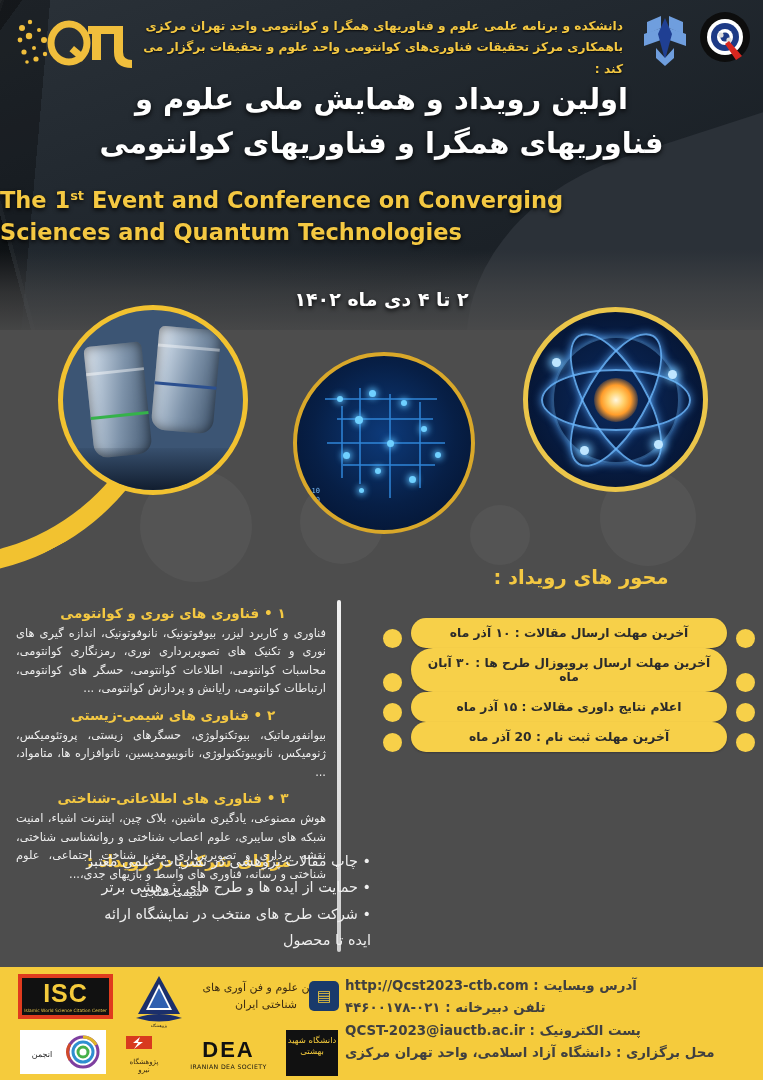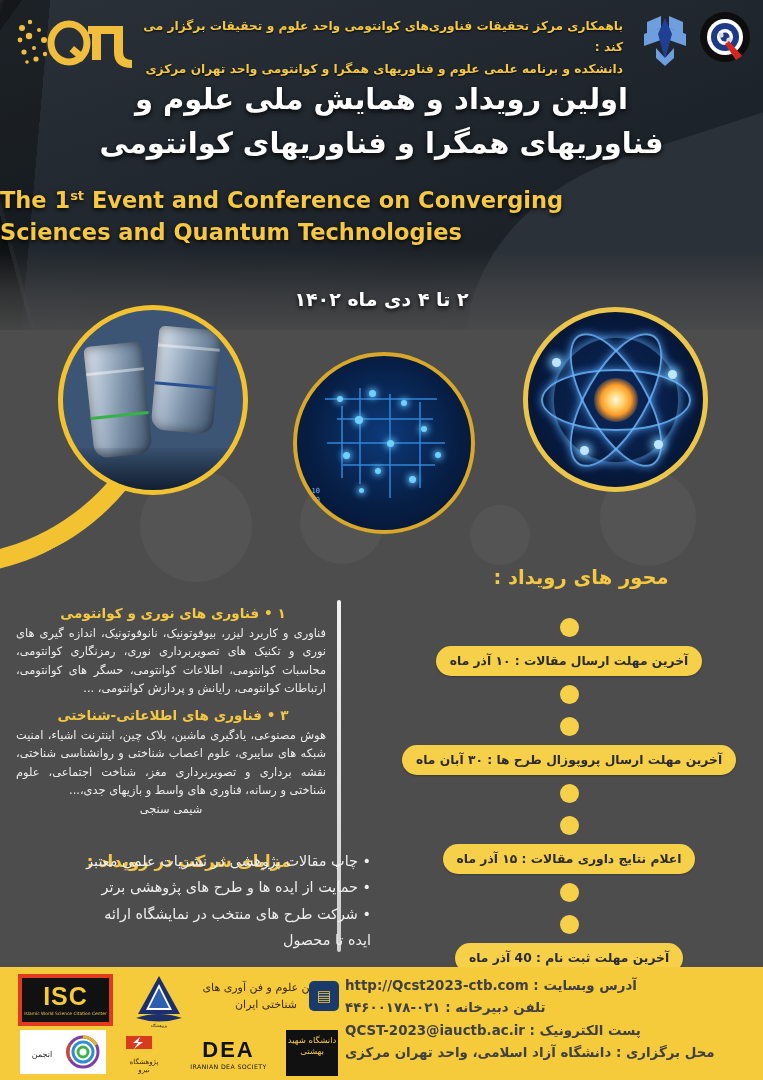--- a/index.html
+++ b/index.html
@@ -132,21 +132,21 @@
             padding:0 12px 0 8px; }
   .topic-b.center{ text-align:center; }
 
   .divider{
     position:absolute; left:337px; top:600px; width:4px; height:352px;
     background:linear-gradient(180deg,#f2f2f2,#cfcfcf); border-radius:2px; z-index:12;
   }
 
   
   .pills{ position:absolute; right:8px; top:618px; width:372px; z-index:12; }
-  .pill-row{ display:flex; align-items:center; gap:9px; margin-bottom:13px; direction:rtl;flex-direction:column; }
+  .pill-row{ display:flex; align-items:flex-end; gap:9px; direction:rtl; }
   .pill{
     flex:1; background:#F7D049; color:#2b2b2b; border-radius:22px;
     padding:8px 14px; font-size:12.3px; font-weight:bold; text-align:center;
     direction:rtl; box-shadow:0 1px 2px rgba(0,0,0,.25);
   }
   .pdot{ width:19px; height:19px; border-radius:50%; background:#F7D049; flex:0 0 19px; }
 
   
   .benefits{
     position:absolute; right:392px; top:850px; width:356px; z-index:12;
@@ -167,21 +167,21 @@
   }
   .contact .val{ direction:ltr; unicode-bidi:embed; }
   .site-icon{
     position:absolute; right:424px; top:14px; width:30px; height:30px;
     background:#1a3a6b; border-radius:5px; z-index:21;
   }
   .site-icon span{ display:block; color:#F5CB3C; font-size:15px; text-align:center; line-height:30px;}
 
   .logos{ position:absolute; left:6px; top:5px; width:330px; height:104px; }
   .lg{ position:absolute; }
-  .isc{ left:12px; top:2px; width:95px; height:52px; background:#111;
+  .isc{ left:12px; top:2px; width:95px; height:45px; background:#111;
         border:4px solid #E03B1E; display:flex; flex-direction:column;
         align-items:center; justify-content:center; }
   .isc b{ color:#F5CB3C; font-size:25px; letter-spacing:1px; line-height:1; font-family:"Liberation Sans",sans-serif;}
   .isc i{ color:#E9C54A; font-size:4.4px; font-style:normal; margin-top:2px;}
   .tri{ left:122px; top:2px; width:62px; height:56px; }
   .cogn{ left:190px; top:8px; width:140px; height:44px; color:#3a2a12;
          font-size:11px; direction:rtl; text-align:center; line-height:1.5;
          font-family:"DejaVu Serif",serif; }
   .circ-logo{ left:14px; top:58px; width:86px; height:44px; background:#fff;
          display:flex; align-items:center; justify-content:center; gap:5px;}
@@ -255,22 +255,22 @@
         <path d="M42 14 L28 8 L28 20 L42 26z" fill="#6f9ede"></path>
         <path d="M3 26 L20 20 L20 32 L3 38z" fill="#6f9ede"></path>
         <path d="M45 26 L28 20 L28 32 L45 38z" fill="#6f9ede"></path>
         <path d="M24 10 L31 26 L24 52 L17 26z" fill="#1f3f93"></path>
         <path d="M15 40 L24 50 L33 40 L33 50 L24 58 L15 50z" fill="#6f9ede"></path>
       </svg>
     </div>
   </div>
 
   <div class="host-lines">
+    <div>دانشکده و برنامه علمی علوم و فناوریهای همگرا و کوانتومی واحد تهران مرکزی</div>
     <div>باهمکاری مرکز تحقیقات فناوری‌های کوانتومی واحد علوم و تحقیقات برگزار می کند :</div>
-    <div>دانشکده و برنامه علمی علوم و فناوریهای همگرا و کوانتومی واحد تهران مرکزی</div>
   </div>
 
   <div class="title-fa">
     <div>اولین رویداد و همایش ملی علوم و</div>
     <div>فناوریهای همگرا و فناوریهای کوانتومی</div>
   </div>
 
   <div class="title-en">
     <div>
       <span>The 1</span><sup>st</sup>
@@ -337,20 +337,28 @@
     <div>
       <div class="topic-h">
         <span>۱</span>
         <span>•</span>
         <span>فناوری های نوری و کوانتومی</span>
       </div>
       <div class="topic-b">فناوری و کاربرد لیزر، بیوفوتونیک، نانوفوتونیک، اندازه گیری های نوری و تکنیک های تصویربرداری نوری، رمزنگاری کوانتومی، محاسبات کوانتومی، اطلاعات کوانتومی، حسگر های کوانتومی، ارتباطات کوانتومی، رایانش و پردازش کوانتومی، ...</div>
     </div>
     <div>
       <div class="topic-h">
+        <span>۲</span>
+        <span>•</span>
+        <span>فناوری های شیمی-زیستی</span>
+      </div>
+      <div class="topic-b">بیوانفورماتیک، بیوتکنولوژی، حسگرهای زیستی، پروتئومیکس، ژنومیکس، نانوبیوتکنولوژی، نانوبیومدیسین، نانوافزاره ها، متامواد، ...</div>
+    </div>
+    <div>
+      <div class="topic-h">
         <span>۳</span>
         <span>•</span>
         <span>فناوری های اطلاعاتی-شناختی</span>
       </div>
       <div class="topic-b">هوش مصنوعی، یادگیری ماشین، بلاک چین، اینترنت اشیاء، امنیت شبکه های سایبری، علوم اعصاب شناختی و روانشناسی شناختی، نقشه برداری و تصویربرداری مغز، شناخت اجتماعی، علوم شناختی و رسانه، فناوری های واسط و بازیهای جدی،...</div>
     </div>
     <div>
       <div class="topic-b center">شیمی سنجی</div>
     </div>
   </div>
@@ -366,21 +374,21 @@
       <div class="pill">آخرین مهلت ارسال پروپوزال طرح ها : ۳۰ آبان ماه</div>
       <div class="pdot"></div>
     </div>
     <div class="pill-row">
       <div class="pdot"></div>
       <div class="pill">اعلام نتایج داوری مقالات : ۱۵ آذر ماه</div>
       <div class="pdot"></div>
     </div>
     <div class="pill-row">
       <div class="pdot"></div>
-      <div class="pill">آخرین مهلت ثبت نام : 40 آذر ماه</div>
+      <div class="pill">آخرین مهلت ثبت نام : 20 آذر ماه</div>
       <div class="pdot"></div>
     </div>
   </div>
 
   <ul class="benefits">
     <li>چاپ مقالات پژوهشی در نشریات علمی معتبر</li>
     <li>حمایت از ایده ها و طرح های پژوهشی برتر</li>
     <li>شرکت طرح های منتخب در نمایشگاه ارائه</li>
     <li class="cont">ایده تا محصول</li>
   </ul>

